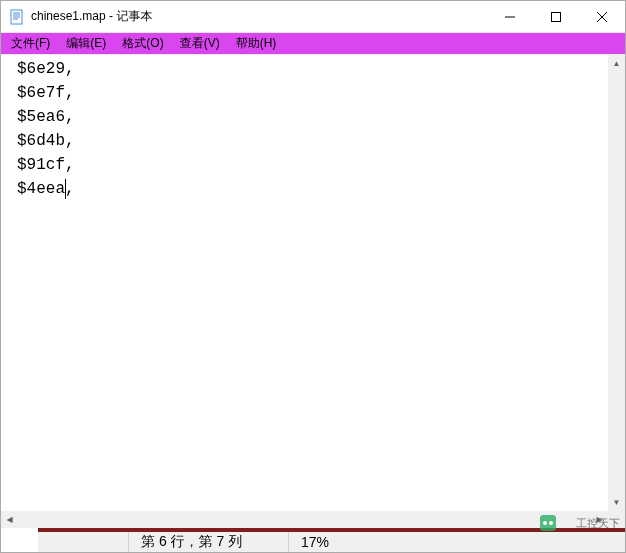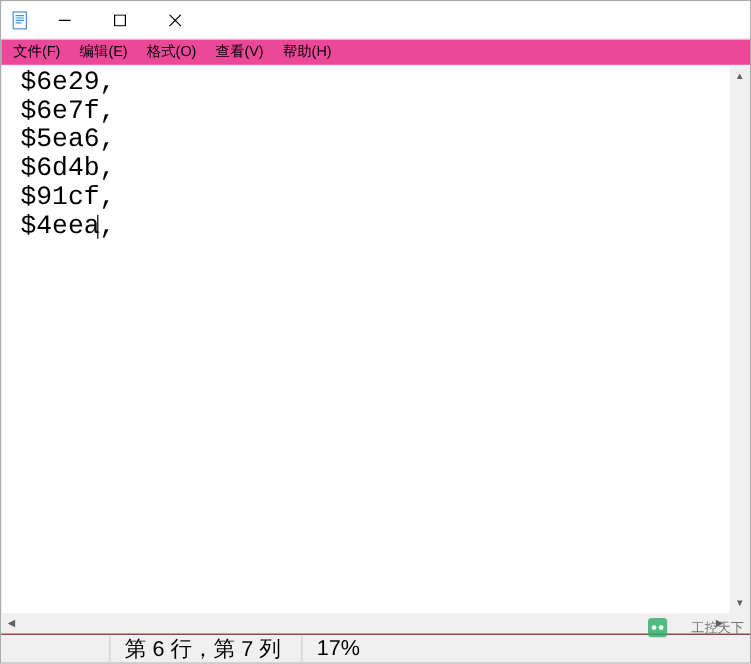--- a/index.html
+++ b/index.html
@@ -34,49 +34,48 @@
   .winbtn {
     width: 46px; height: 100%;
     display: flex; align-items: center; justify-content: center;
     font-size: 10px;
     color: #000;
     cursor: default;
   }
 
   .menubar {
     height: 22px;
-    background: #ec4899;
+    background: #d946ef;
     display: flex;
     align-items: center;
     padding: 0 2px;
     font-size: 12px;
     border-bottom: 1px solid #f0f0f0;
   }
   .menuitem {
     padding: 2px 8px;
     cursor: default;
   }
 
   .content-wrap {
     flex: 1;
     display: flex;
     overflow: hidden;
     position: relative;
   }
   .content {
     flex: 1;
     font-family: Consolas, "Courier New", monospace;
-    font-size: 22px;
+    font-size: 16px;
     line-height: 24px;
     white-space: pre;
-    padding: 2px 0;
+    padding: 2px 16px;
     overflow: hidden;
     color: #000;
     position: relative;
-    margin-left: 16px;
   }
   .caret {
     position: absolute;
     width: 1px; height: 20px;
     background: #000;
   }
   .vscroll {
     width: 17px;
     background: #f0f0f0;
     display: flex; flex-direction: column;
@@ -101,23 +100,24 @@
     cursor: default;
   }
   .hscroll .track { flex: 1; }
   .hscroll .corner { width: 17px; background: #f0f0f0; }
 
   .statusbar {
     height: 24px;
     background: #f0f0f0;
     display: flex;
     align-items: center;
-    font-size: 18px;
-    color: #000;
-    border-top: 1px solid #7f1d1d;
+    font-size: 14px;
+    color: #000;
+    border-top: 4px solid #7f1d1d;
+    margin-left: 37px;
   }
   .statusbar .cell {
     padding: 0 12px;
     border-left: 1px solid #d0d0d0;
     height: 100%;
     display: flex; align-items: center;
   }
   .statusbar .spacer { flex: 0 0 90px; }
   .statusbar .filler { flex: 1; }
 
@@ -153,20 +153,21 @@
 <div class="titlebar">
   <span class="icon">
     <svg width="16" height="16" viewBox="0 0 16 16">
       <rect x="2" y="1" width="11" height="14" fill="#fff" stroke="#4a90d9" stroke-width="1"></rect>
       <line x1="4" y1="4" x2="11" y2="4" stroke="#4a90d9" stroke-width="1"></line>
       <line x1="4" y1="6" x2="11" y2="6" stroke="#4a90d9" stroke-width="1"></line>
       <line x1="4" y1="8" x2="11" y2="8" stroke="#4a90d9" stroke-width="1"></line>
       <line x1="4" y1="10" x2="9" y2="10" stroke="#4a90d9" stroke-width="1"></line>
     </svg>
   </span>
+  <span class="title">chinese1.map - 记事本</span>
   <div class="winbtns">
     <div class="winbtn">
       <svg width="10" height="10" viewBox="0 0 10 10">
           <line x1="0" y1="5" x2="10" y2="5" stroke="#000" stroke-width="1"></line>
         </svg>
     </div>
     <div class="winbtn">
       <svg width="10" height="10" viewBox="0 0 10 10">
           <rect x="0.5" y="0.5" width="9" height="9" fill="none" stroke="#000" stroke-width="1"></rect>
         </svg>

